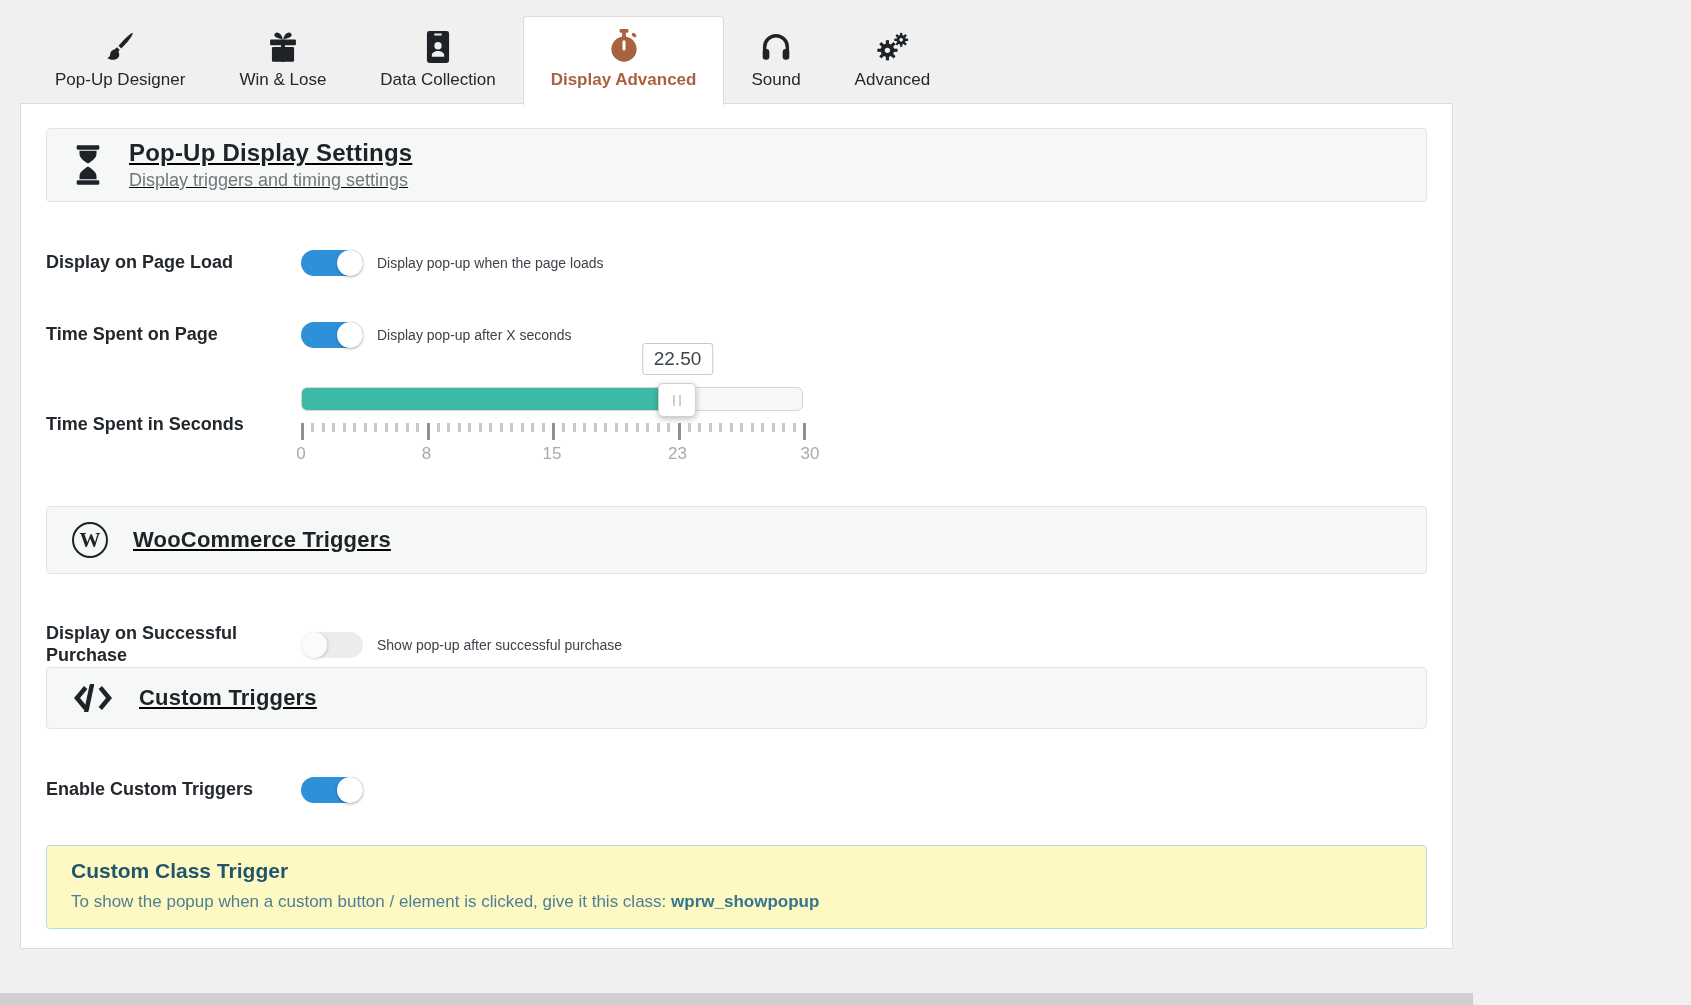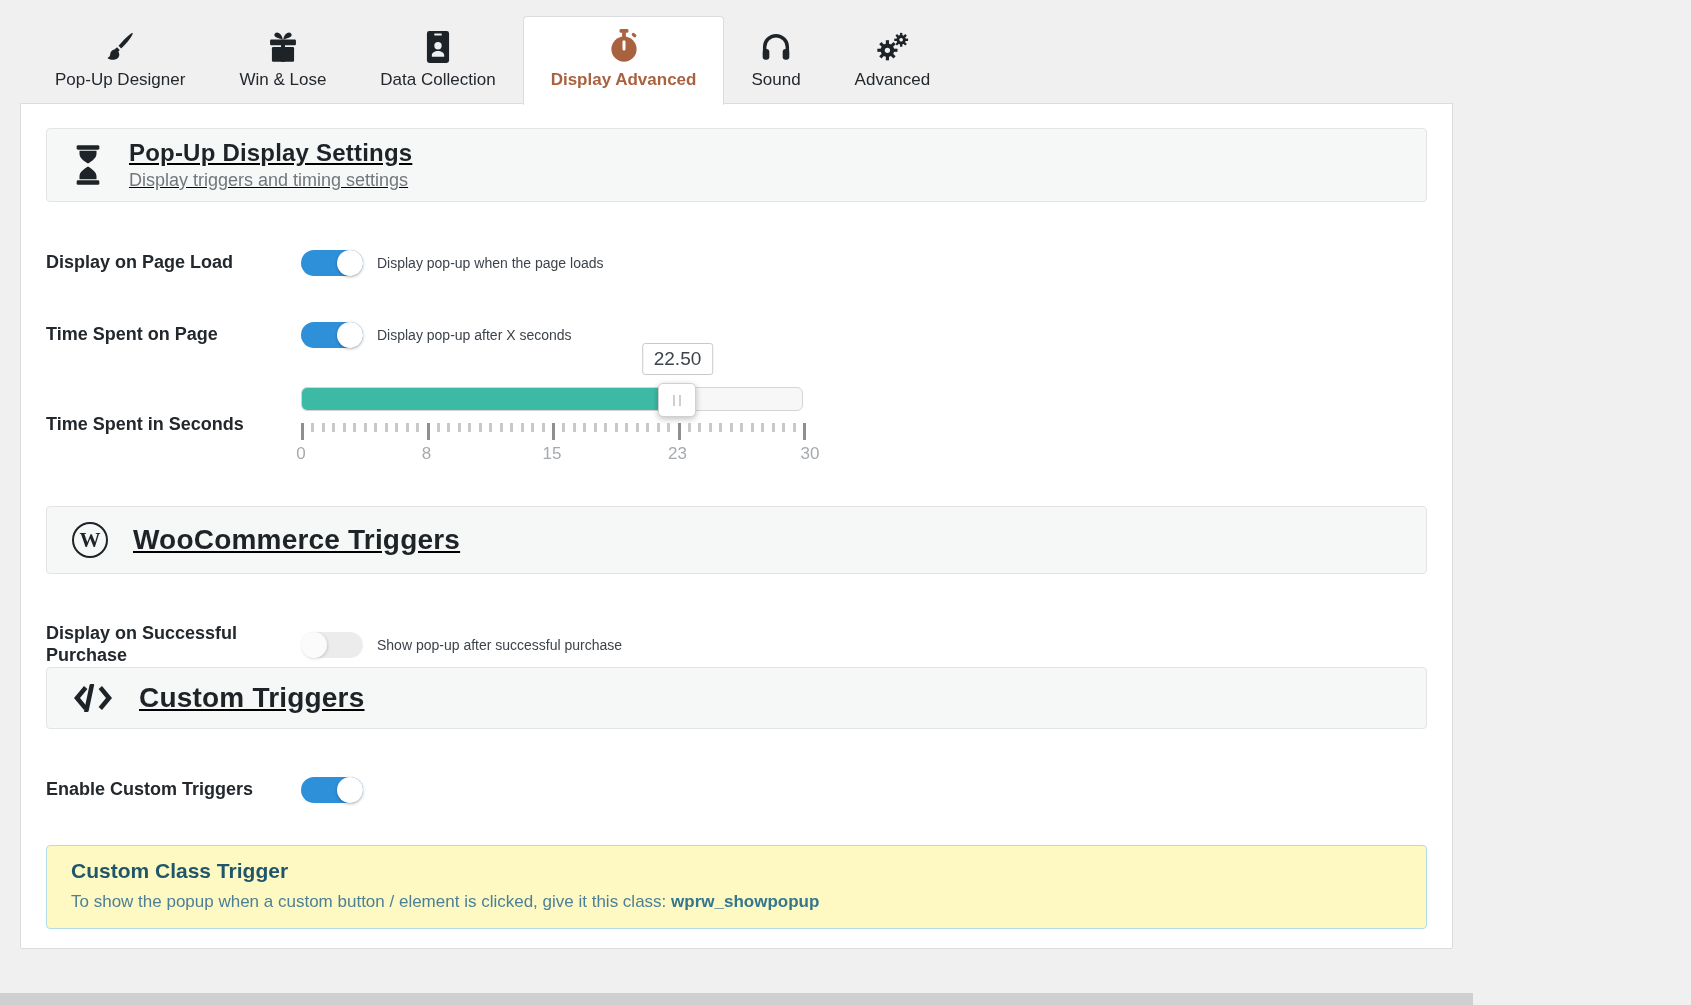--- a/index.html
+++ b/index.html
@@ -22,21 +22,21 @@
   .panel{background:#fff;border:1px solid #dcdcde;margin:0 20px;position:relative;z-index:1;
          padding:24px 25px 19px;box-sizing:border-box;border-radius:0 0 2px 2px;}
 
   
   .section-header{background:#f6f7f7;border:1px solid #e2e4e7;border-radius:4px;
         display:flex;align-items:center;gap:24px;padding:10px 24px;box-sizing:border-box;text-decoration:underline;}
   .section-header .sec-icon{display:flex;align-items:center;color:#1d2327;}
   .section-title{font-size:24px;font-weight:bold;color:#1d2327;letter-spacing:.2px;}
   .section-sub{font-size:18px;color:#72777c;margin-top:3px;}
   .section-header.slim{padding:14px 24px;}
-  .section-header.slim .section-title{font-size:28px;}
+  .section-header.slim .section-title{font-size:22px;}
 
   
   .row{display:flex;align-items:center;}
   .row-label{width:255px;flex-shrink:0;font-size:18px;font-weight:bold;color:#23282d;line-height:1.22;}
   .row-desc{font-size:14px;color:#3c434a;margin-left:14px;}
   .mt48{margin-top:48px;} .mt46{margin-top:46px;} .mt49{margin-top:49px;}
   .mt54{} .mt43{margin-top:43px;} .mt39{margin-top:39px;}
 
   
   .toggle{width:62px;height:26px;border-radius:14px;position:relative;cursor:pointer;flex-shrink:0;}

